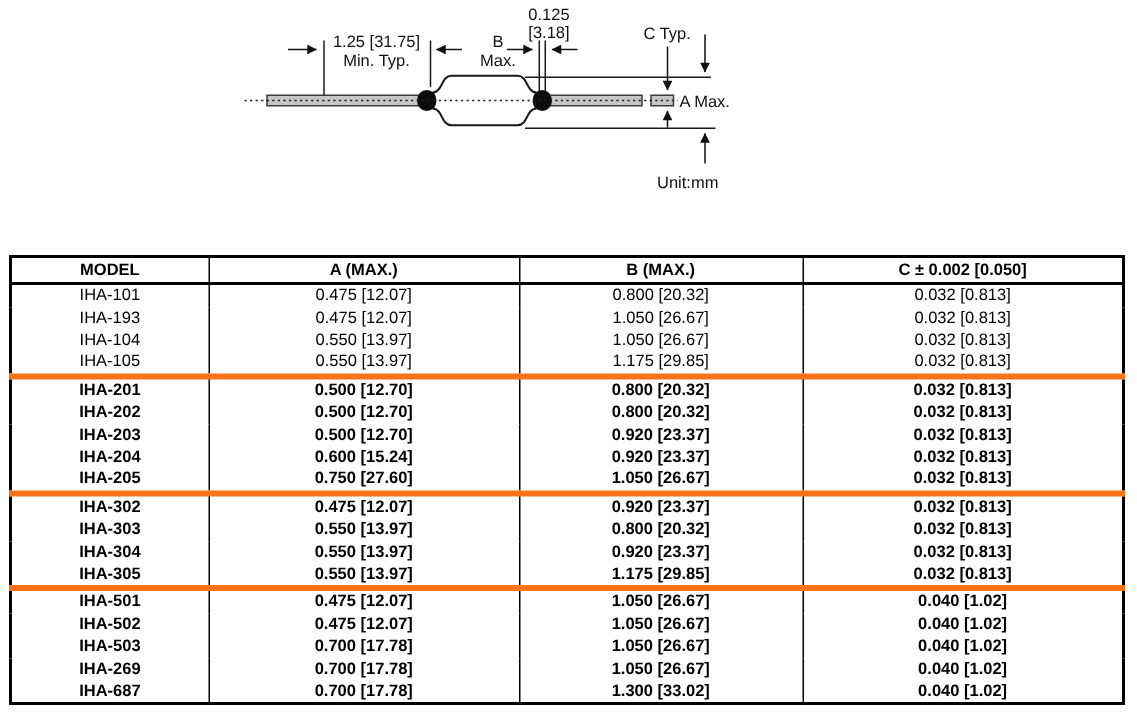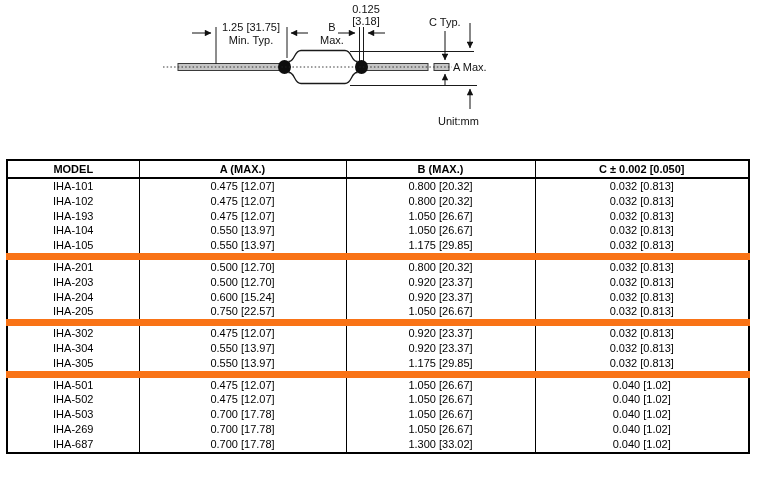--- a/index.html
+++ b/index.html
@@ -21,21 +21,21 @@
   }
   .diagram-area svg {
     display: block;
   }
   .dim-text {
     font-family: "Liberation Sans", sans-serif;
     font-size: 11px;
     fill: #111;
   }
   .table-area {
-    margin: 7px 0 0 6px;
+    margin: 18px 0 0 6px;
   }
   table.spec {
     border-collapse: collapse;
     table-layout: fixed;
     width: 742px;
     font-size: 11px;
     border: 2px solid #000;
   }
   table.spec thead {
     border-bottom: 2px solid #000;
@@ -53,21 +53,22 @@
     padding: 0;
     text-align: center;
     line-height: 14.8px;
     white-space: nowrap;
   }
   table.spec th + th,
   table.spec td + td {
     border-left: 1px solid #000;
   }
   table.spec tbody + tbody {
-    border-top: 7px solid #f97316;
+    border-top: 4px solid #f97316;
+    font-weight: bold;
   }
 </style>
 </head>
 <body>
 
 <div class="diagram-area">
   <svg width="758" height="152" viewBox="0 0 758 152">
     <defs>
       <marker id="ah" viewBox="0 0 10 10" refX="9.5" refY="5" markerWidth="9" markerHeight="6.5" orient="auto">
         <path d="M0,0 L10,5 L0,10 z" fill="#111"></path>
@@ -139,26 +140,20 @@
     </thead>
 
   <tbody>
         <tr>
           <td>IHA-101</td>
           <td>0.475 [12.07]</td>
           <td>0.800 [20.32]</td>
           <td>0.032 [0.813]</td>
         </tr>
         <tr>
-          <td>IHA-102</td>
-          <td>0.475 [12.07]</td>
-          <td>0.800 [20.32]</td>
-          <td>0.032 [0.813]</td>
-        </tr>
-        <tr>
           <td>IHA-193</td>
           <td>0.475 [12.07]</td>
           <td>1.050 [26.67]</td>
           <td>0.032 [0.813]</td>
         </tr>
         <tr>
           <td>IHA-104</td>
           <td>0.550 [13.97]</td>
           <td>1.050 [26.67]</td>
           <td>0.032 [0.813]</td>
@@ -171,43 +166,55 @@
         </tr>
       </tbody>
       <tbody>
         <tr>
           <td>IHA-201</td>
           <td>0.500 [12.70]</td>
           <td>0.800 [20.32]</td>
           <td>0.032 [0.813]</td>
         </tr>
         <tr>
+          <td>IHA-202</td>
+          <td>0.500 [12.70]</td>
+          <td>0.800 [20.32]</td>
+          <td>0.032 [0.813]</td>
+        </tr>
+        <tr>
           <td>IHA-203</td>
           <td>0.500 [12.70]</td>
           <td>0.920 [23.37]</td>
           <td>0.032 [0.813]</td>
         </tr>
         <tr>
           <td>IHA-204</td>
           <td>0.600 [15.24]</td>
           <td>0.920 [23.37]</td>
           <td>0.032 [0.813]</td>
         </tr>
         <tr>
           <td>IHA-205</td>
-          <td>0.750 [22.57]</td>
+          <td>0.750 [27.60]</td>
           <td>1.050 [26.67]</td>
           <td>0.032 [0.813]</td>
         </tr>
       </tbody>
       <tbody>
         <tr>
           <td>IHA-302</td>
           <td>0.475 [12.07]</td>
           <td>0.920 [23.37]</td>
+          <td>0.032 [0.813]</td>
+        </tr>
+        <tr>
+          <td>IHA-303</td>
+          <td>0.550 [13.97]</td>
+          <td>0.800 [20.32]</td>
           <td>0.032 [0.813]</td>
         </tr>
         <tr>
           <td>IHA-304</td>
           <td>0.550 [13.97]</td>
           <td>0.920 [23.37]</td>
           <td>0.032 [0.813]</td>
         </tr>
         <tr>
           <td>IHA-305</td>

